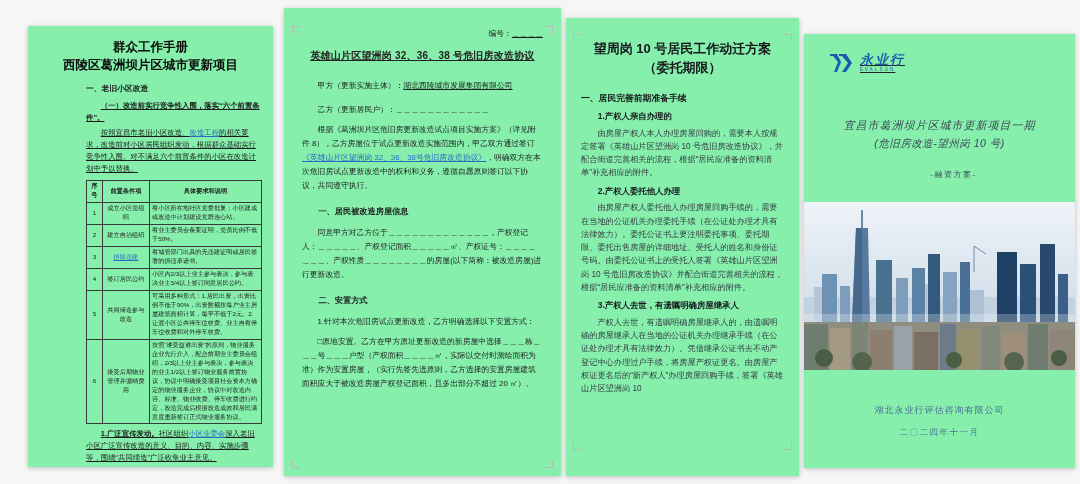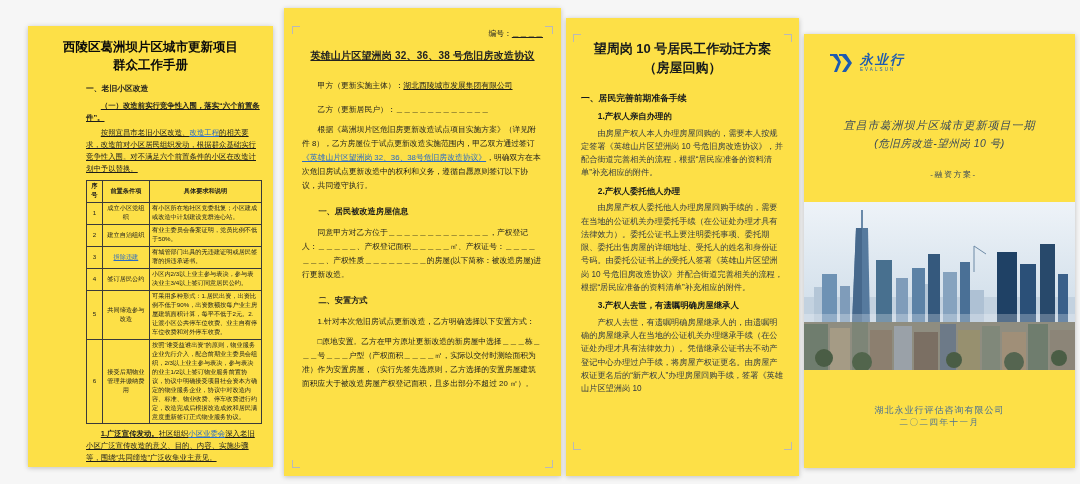--- a/index.html
+++ b/index.html
@@ -6,21 +6,21 @@
   html,body { width:1080px; height:484px; }
   body {
     position:relative;
     background:#f6f6f6;
     font-family:"Liberation Sans", sans-serif;
     color:#222;
     overflow:hidden;
   }
   .page {
     position:absolute;
-    background:#fde047;
+    background:#86efac;
     box-shadow:0 1px 5px rgba(0,0,0,0.22);
     overflow:hidden;
   }
   
   #page1 { left:28px; top:26px; width:245px; height:441px; padding:12px 11px; }
   #page1 .doc-title { font-size:12.5px; font-weight:bold; text-align:center; line-height:1.45; color:#0a0a0a; }
   #page1 .body-txt { font-size:7.4px; line-height:1.6; color:#1c1c1c;padding-left:47px; }
   #page1 .sec-head { font-size:7.8px; font-weight:bold; margin-top:9px; }
   #page1 .p { margin-top:4px; text-indent:2em;text-decoration:underline; }
   #page1 .bold-lead { font-weight:bold; }
@@ -52,40 +52,40 @@
   .c-br { border-right-width:1px; border-bottom-width:1px; }
   
   #page3 { left:566px; top:18px; width:233px; height:458px; padding:22px 15px; }
   #page3 .doc-title { font-size:13px; font-weight:bold; text-align:center; line-height:1.45; color:#14181c; }
   #page3 .body-txt { font-size:8.2px; line-height:1.62; color:#343b42; }
   #page3 .sec-head { font-size:8.8px; font-weight:bold; margin-top:13px; color:#14181c; }
   #page3 .item-head { font-size:8.4px; font-weight:bold; margin-top:5px; text-indent:2em; color:#14181c; }
   #page3 .p { margin-top:3px; text-indent:2em; }
   
   #page4 { left:804px; top:34px; width:271px; height:434px; padding:0; }
-  #page4 .logo-row { display:flex; align-items:center; gap:6px; margin:18px 0 0 24px; }
+  #page4 .logo-row { display:flex; align-items:center; gap:6px; margin:18px 0 0 24px;text-decoration:underline; }
   #page4 .logo-texts { display:flex; flex-direction:column; line-height:1; }
   #page4 .logo-cn { font-size:13px; font-weight:bold; font-style:italic; color:#1e5bb0; letter-spacing:2px; }
   #page4 .logo-en { font-size:4.5px; letter-spacing:2.1px; color:#1e5bb0; margin-top:2px; }
   #page4 .title-block { margin-top:42px; text-align:center; color:#3b4a58;font-style:italic; }
   #page4 .t1 { font-size:11px; letter-spacing:1px; line-height:1.7; }
   #page4 .t2 { font-size:10.5px; letter-spacing:0.5px; line-height:1.7; }
   #page4 .subtitle { margin-top:16px; text-align:center; font-size:8px; letter-spacing:1.5px; color:#3b4a58;padding-left:28px; }
   #page4 .photo { display:block; width:271px; height:168px; margin-top:22px; }
   #page4 .footer { margin-top:34px; text-align:center; color:#4a6f94; }
   #page4 .company { font-size:9px; letter-spacing:1px; }
-  #page4 .date { font-size:8.5px; letter-spacing:1.5px; }
+  #page4 .date { font-size:8.5px; letter-spacing:1.5px; margin-top:10px; }
 </style>
 </head>
 <body>
 
 <div class="page" id="page1">
   <div class="doc-title">
+    <div>群众工作手册</div>
     <div>西陵区葛洲坝片区城市更新项目</div>
-    <div>群众工作手册</div>
   </div>
   <div class="body-txt">
     <div class="sec-head">一、老旧小区改造</div>
     <div class="p bold-lead">（一）改造前实行竞争性入围，落实“六个前置条件”。</div>
     <div class="p"><span>按照宜昌市老旧小区改造、</span><span class="link">改造工程</span><span>的相关要求，改造前对小区居民组织发动，根据群众基础实行竞争性入围。对不满足六个前置条件的小区在改造计划中予以替换。</span></div>
 
     <table class="pre-table">
       <thead>
         <tr>
           <th>序号</th>
@@ -156,21 +156,21 @@
 </div>
 
 <div class="page" id="page3">
   <div class="corner c-tl" style="left:7px; top:16px;"></div>
   <div class="corner c-tr" style="right:7px; top:16px;"></div>
   <div class="corner c-bl" style="left:7px; bottom:26px;"></div>
   <div class="corner c-br" style="right:7px; bottom:26px;"></div>
 
   <div class="doc-title">
     <div>望周岗 10 号居民工作动迁方案</div>
-    <div>（房屋回购）</div>
+    <div>（委托期限）</div>
   </div>
   <div class="body-txt">
     <div class="sec-head">一、居民完善前期准备手续</div>
 
     <div class="item-head">1.产权人亲自办理的</div>
     <div class="p">由房屋产权人本人办理房屋回购的，需要本人按规定签署《英雄山片区望洲岗 10 号危旧房改造协议》，并配合街道完善相关的流程，根据“居民应准备的资料清单”补充相应的附件。</div>
 
     <div class="item-head">2.产权人委托他人办理</div>
     <div class="p">由房屋产权人委托他人办理房屋回购手续的，需要在当地的公证机关办理委托手续（在公证处办理才具有法律效力）。委托公证书上要注明委托事项、委托期限、委托出售房屋的详细地址、受托人的姓名和身份证号码。由委托公证书上的受托人签署《英雄山片区望洲岗 10 号危旧房改造协议》并配合街道完善相关的流程，根据“居民应准备的资料清单”补充相应的附件。</div>
 

